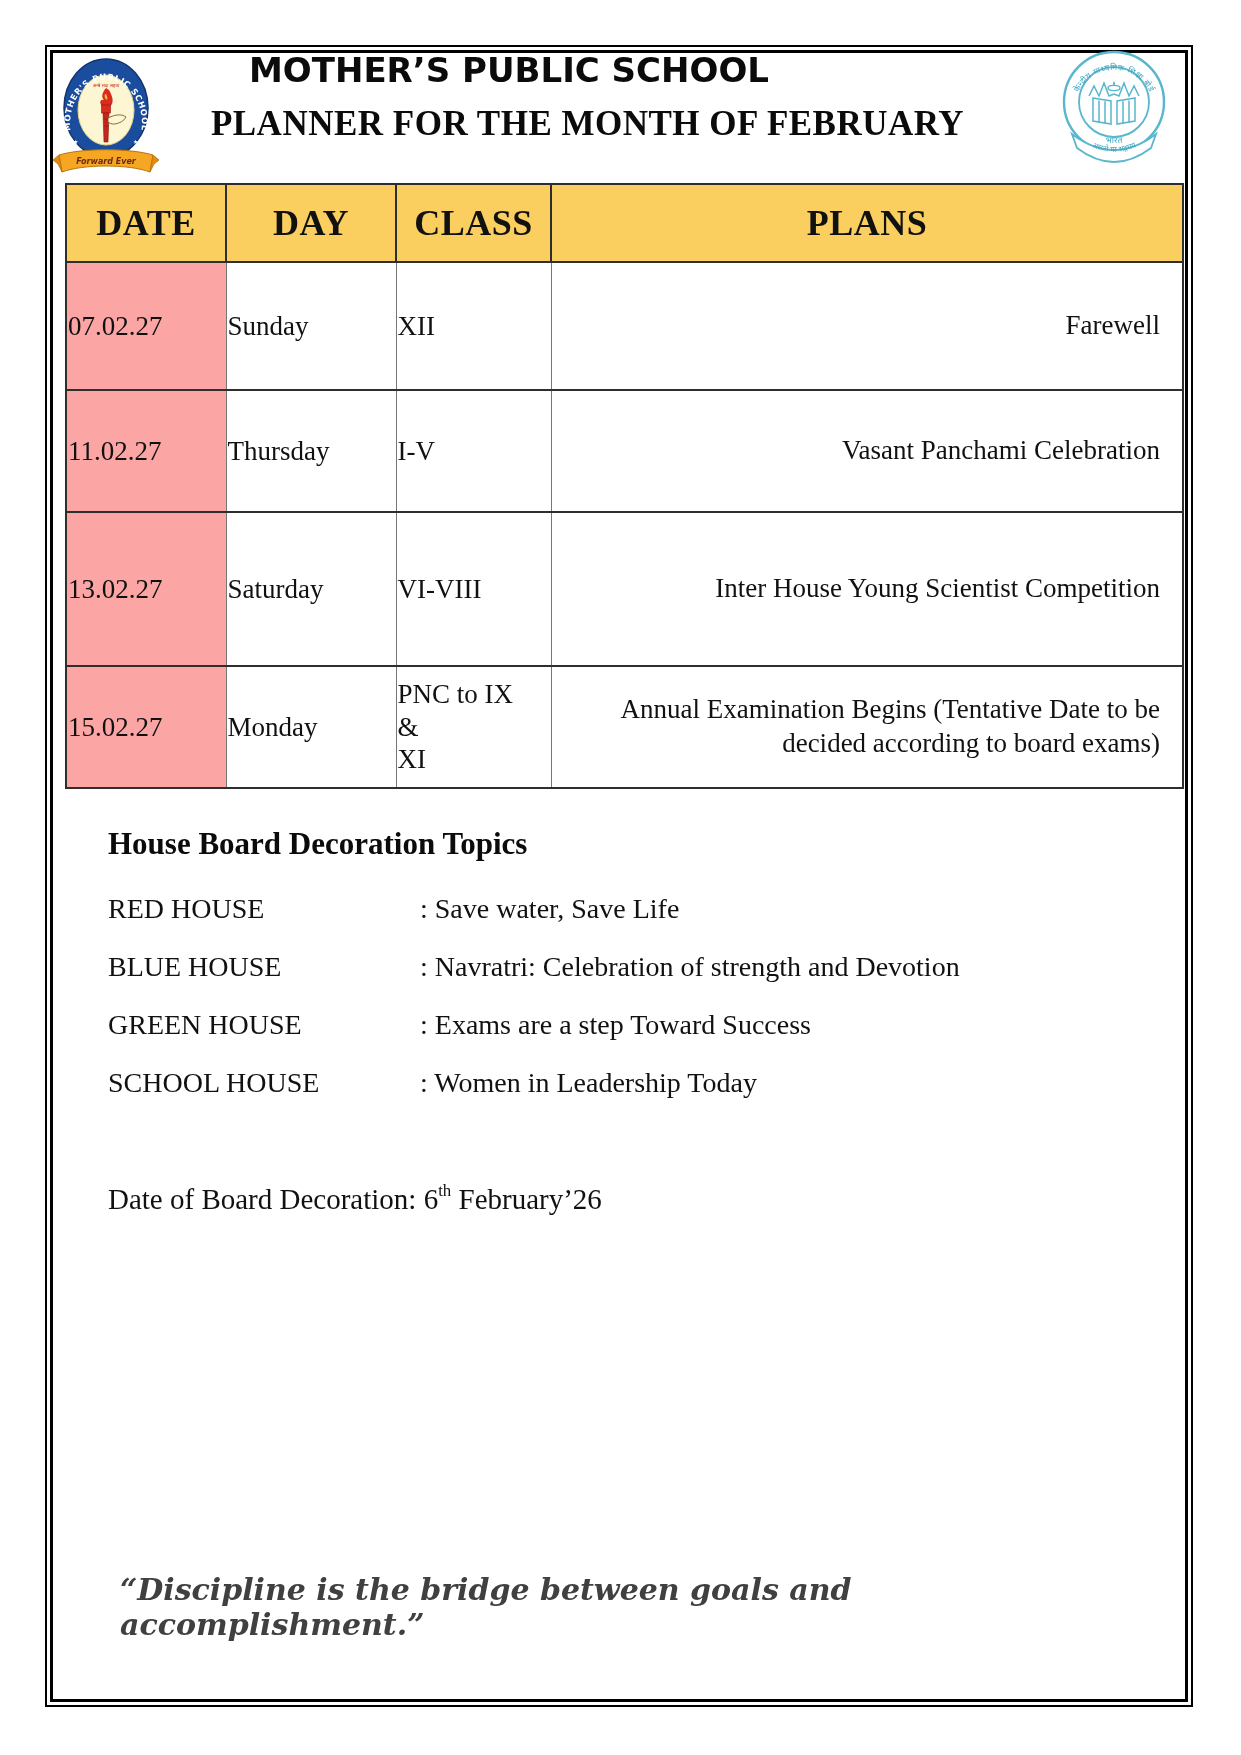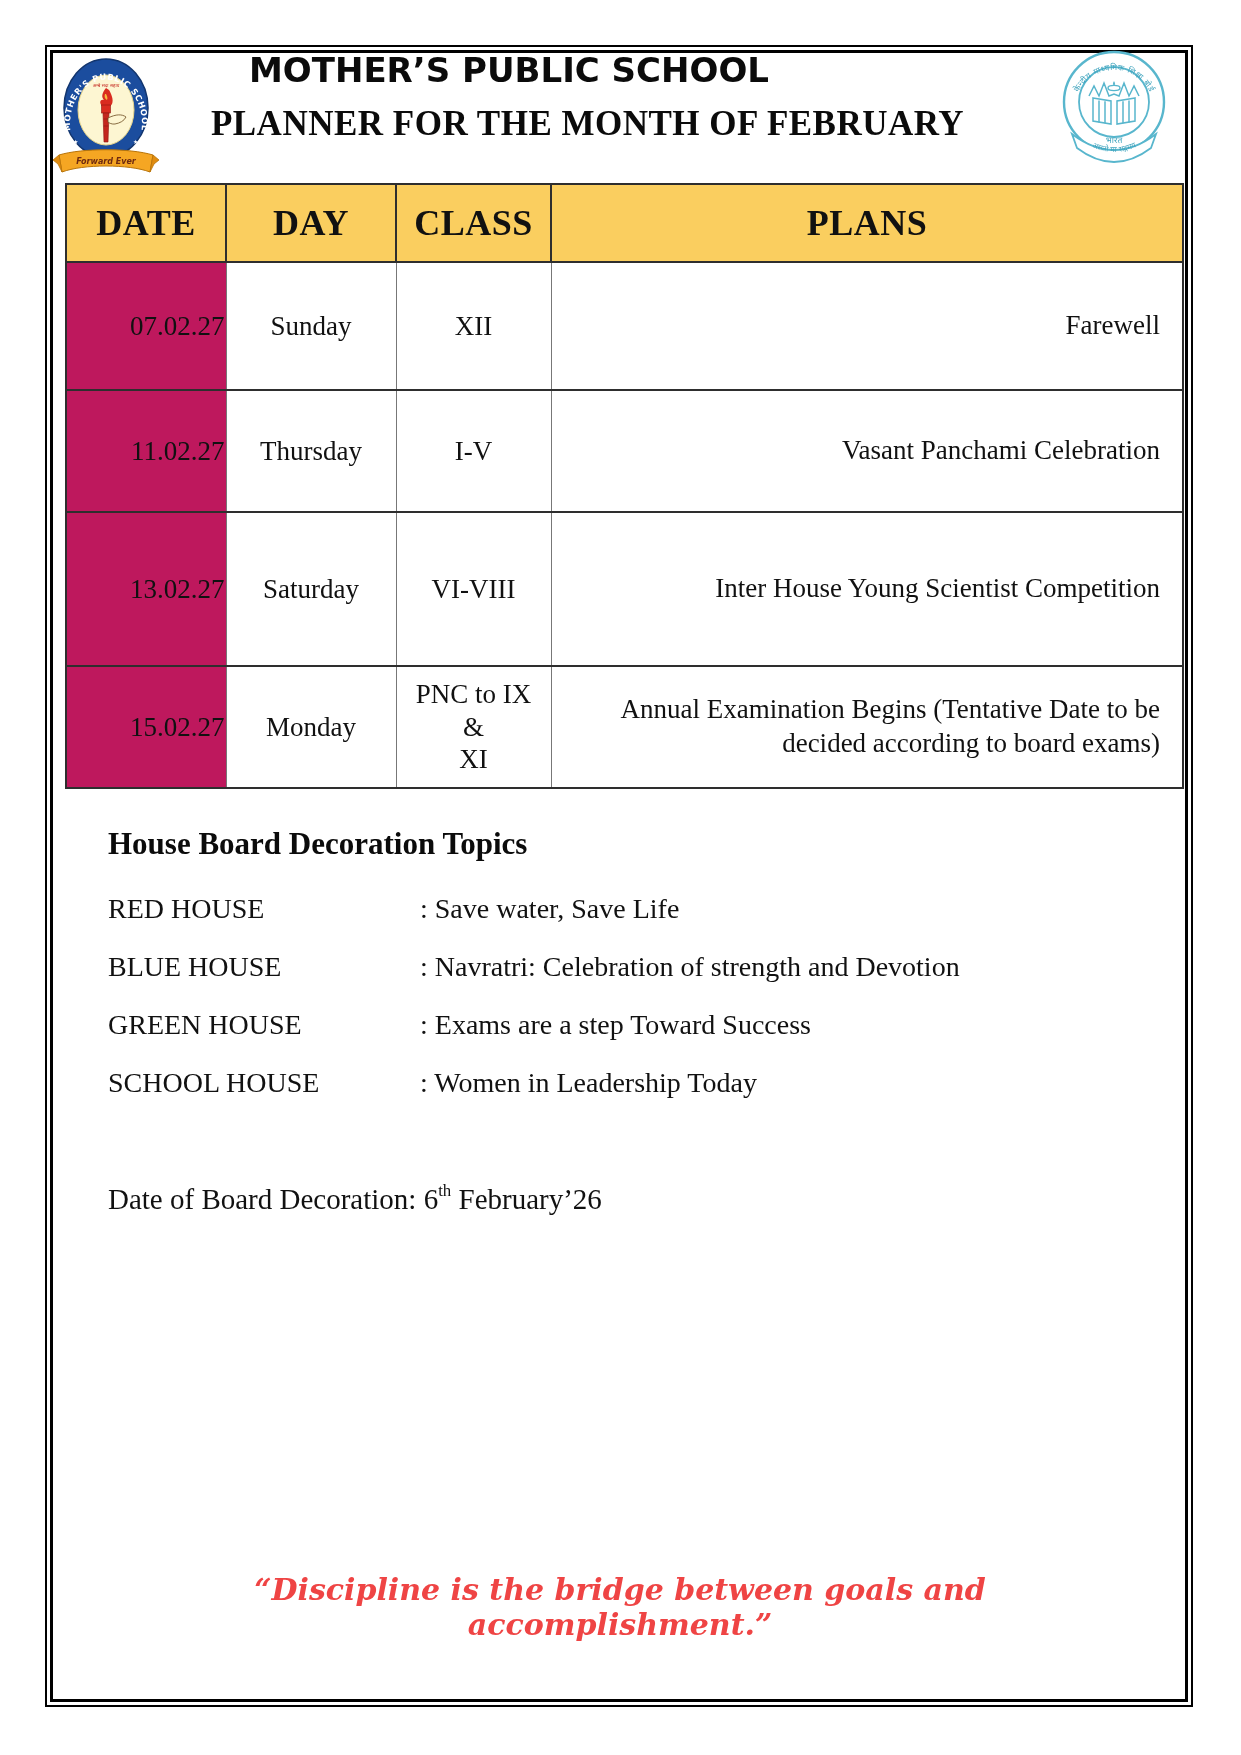--- a/index.html
+++ b/index.html
@@ -30,39 +30,39 @@
   table.planner th{
     background:#FACE5F;height:74px;font-size:36px;font-weight:bold;
     border:2px solid #2e2e2e;text-align:center;letter-spacing:.5px;
   }
   table.planner td{
     border-left:1px solid #777;border-right:1px solid #777;
     border-top:2px solid #2e2e2e;border-bottom:2px solid #2e2e2e;
     vertical-align:middle;
   }
   table.planner{border:2px solid #2e2e2e;}
-  td.cell-date{background:#be185d;text-align:right;}
-  td.cell-day,td.cell-class{text-align:center;}
+  td.cell-date{background:#fca5a5;text-align:left;}
+  td.cell-day,td.cell-class{}
   td.cell-class{white-space:pre-line;line-height:1.2;}
   td.cell-plan{text-align:right;padding:0 22px;line-height:1.25;}
   .house-title{
     position:absolute;left:108px;top:826px;font-size:31px;font-weight:bold;color:#0b0b0b;
   }
   .house-list{position:absolute;left:108px;top:880px;width:980px;}
   .house-row{display:flex;height:58px;align-items:center;font-size:28px;}
   .house-name{width:312px;flex:0 0 312px;}
   .house-topic{flex:1;}
   .decoration-date{
     position:absolute;left:108px;top:1168px;font-size:29px;margin-top:15px;
   }
   .decoration-date sup{font-size:0.58em;position:relative;top:-2px;}
   .quote{
-    position:absolute;left:120px;top:1572px;width:1000px;text-align:center;
+    position:absolute;left:120px;top:1572px;width:1000px;text-align:left;
     font-size:30px;font-style:italic;font-weight:600;
-    font-family:"DejaVu Serif", serif;color:#ef4444;
+    font-family:"DejaVu Serif", serif;color:#404040;
   }
   svg text{font-family:"DejaVu Sans", sans-serif;}
 </style>
 </head>
 <body>
 
 <div class="page-frame"></div>
 
 <svg class="school-logo" viewBox="0 0 112 124">
   <defs>

